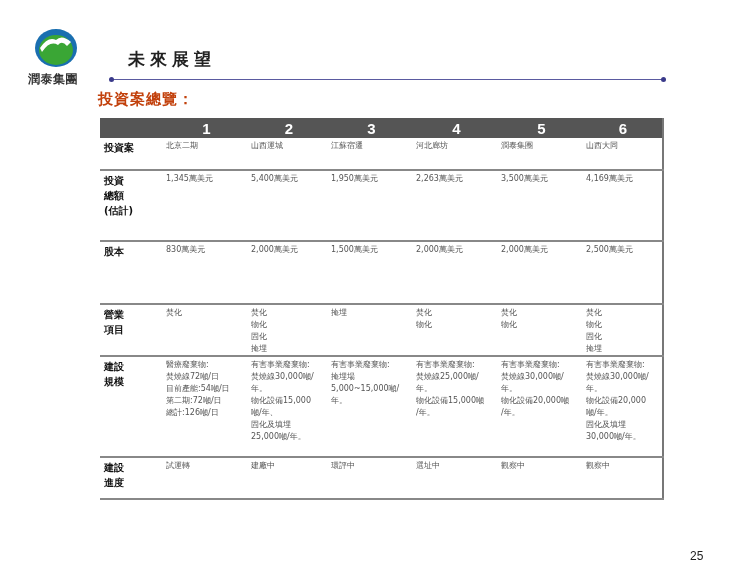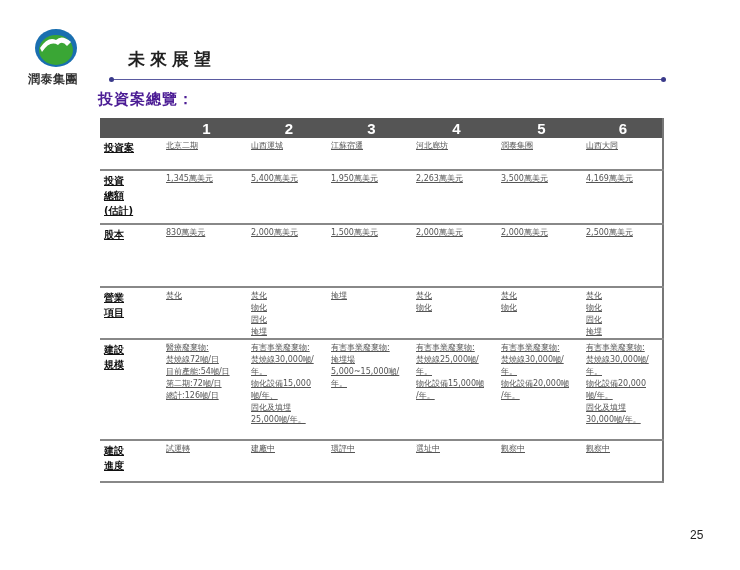--- a/index.html
+++ b/index.html
@@ -8,31 +8,31 @@
     font-family: "DejaVu Sans", "Liberation Sans", sans-serif; color: #222;
   }
   .logo { position: absolute; left: 34px; top: 28px; width: 46px; height: 52px; }
   .logo svg { display: block; }
   .logo-text { position: absolute; left: 28px; top: 71px; font-size: 12px; font-weight: bold; color: #333; letter-spacing: 0.5px; white-space: nowrap; }
   .slide-title { position: absolute; left: 128px; top: 48px; font-size: 17px; font-weight: bold; letter-spacing: 5px; color: #222; }
   .rule { position: absolute; left: 112px; top: 79px; width: 552px; height: 1px; background: #5a5aa0; }
   .dot { position: absolute; width: 5px; height: 5px; border-radius: 50%; background: #3a3a8a; top: 77px; }
   .dot.left { left: 109px; }
   .dot.right { left: 661px; }
-  .subtitle { position: absolute; left: 98px; top: 90px; font-size: 15px; font-weight: bold; color: #4c1d95; letter-spacing: 1px; }
+  .subtitle { position: absolute; left: 98px; top: 90px; font-size: 15px; font-weight: bold; color: #c2410c; letter-spacing: 1px; }
 
   .tbl { position: absolute; left: 100px; top: 118px; width: 563px; border-collapse: collapse; table-layout: fixed; border-right: 2px solid #777; }
   .tbl th { background: #555555; color: #fff; font-family: "Liberation Sans", sans-serif; font-size: 15px; font-weight: bold; height: 20px; padding: 0; text-align: center; }
   .tbl td { vertical-align: top; font-size: 8px; color: #555; padding: 2px 2px 0 2px; line-height: 12px; border-top: 2px solid #888; }
   .tbl tr.first td { border-top: none; }
   .tbl tr.last td { border-bottom: 2px solid #888; }
   .tbl td.lbl { font-size: 10px; font-weight: bold; color: #111; line-height: 15px; padding-left: 4px; }
-  .tbl td.c { white-space: pre-line; text-decoration: underline; }
+  .tbl td.c { white-space: pre-line; }
   .tbl td.center { }
-  .page-num { position: absolute; left: 690px; top: 528px; font-family: "Liberation Sans", sans-serif; font-size: 12px; color: #222; }
+  .page-num { position: absolute; left: 690px; top: 549px; font-family: "Liberation Sans", sans-serif; font-size: 12px; color: #222; }
 </style>
 </head>
 <body>
 
 <div class="logo">
   <svg width="44" height="40" viewBox="0 0 44 40">
     <ellipse cx="22" cy="20" rx="21" ry="19" fill="#1a6fb0"></ellipse>
     <ellipse cx="22" cy="22" rx="17" ry="15" fill="#3aa635"></ellipse>
     <path d="M6 20 Q14 8 22 12 Q28 6 37 14 L33 18 Q28 12 24 17 Q16 12 8 24 Z" fill="#ffffff"></path>
   </svg>
@@ -69,21 +69,21 @@
   <tbody>
     <tr class="first" style="height:32px">
       <td class="lbl c">投資案</td>
       <td class="c center">北京二期</td>
       <td class="c center">山西運城</td>
       <td class="c center">江蘇宿遷</td>
       <td class="c center">河北廊坊</td>
       <td class="c center">潤泰集團</td>
       <td class="c center">山西大同</td>
     </tr>
-    <tr style="height:54px">
+    <tr style="height:71px">
       <td class="lbl c">投資
 總額
 (估計)</td>
       <td class="c">1,345萬美元</td>
       <td class="c">5,400萬美元</td>
       <td class="c">1,950萬美元</td>
       <td class="c">2,263萬美元</td>
       <td class="c">3,500萬美元</td>
       <td class="c">4,169萬美元</td>
     </tr>

